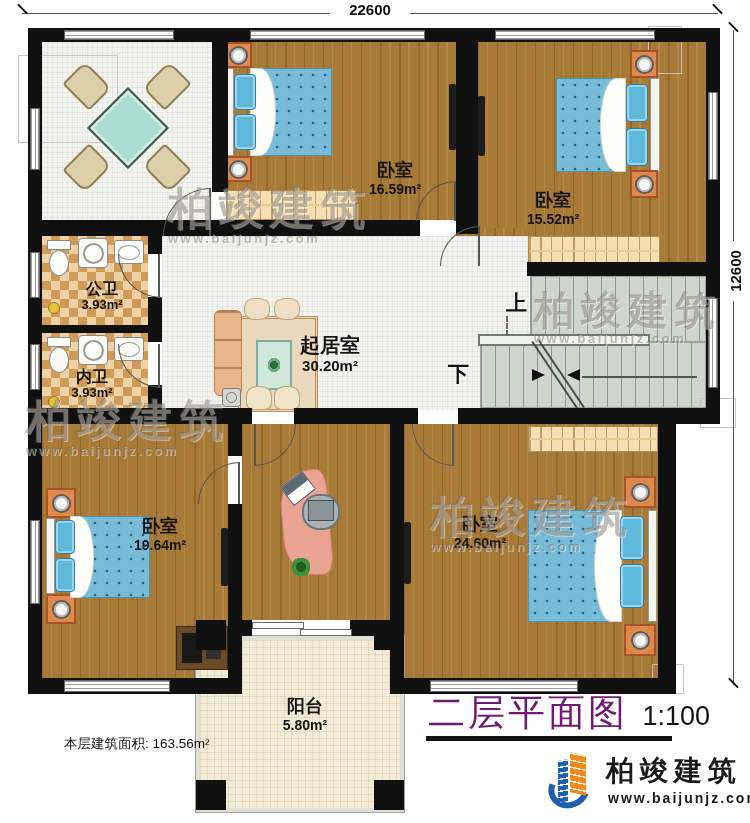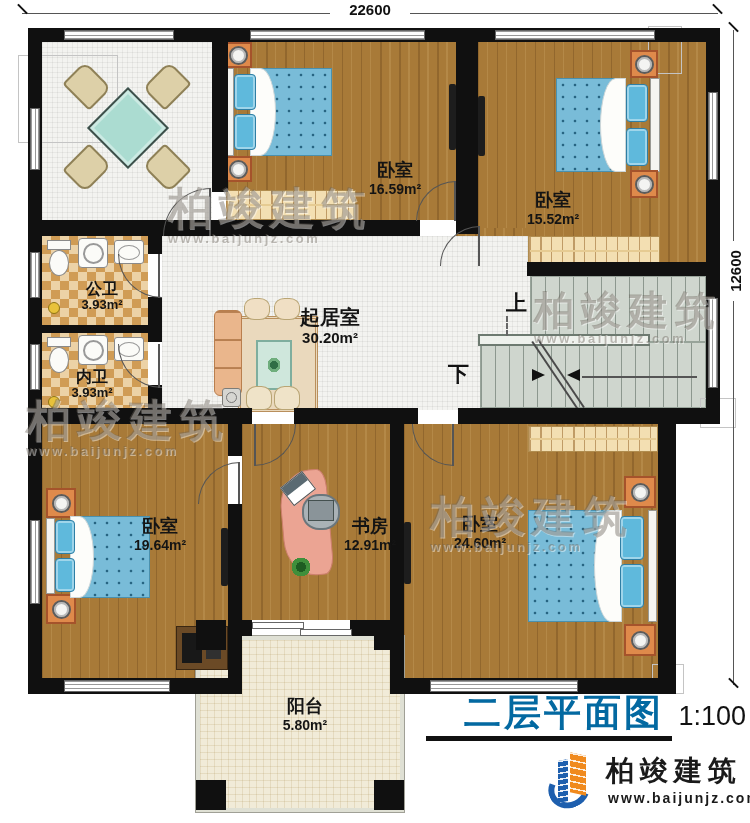--- a/index.html
+++ b/index.html
@@ -252,30 +252,26 @@
   </div>
   <div class="rlabel" style="left:52px;top:280px;width:100px;">
     <div class="rname" style="font-size:16px;">公卫</div>
     <div class="rarea" style="font-size:13px;">3.93m²</div>
   </div>
   <div class="rlabel" style="left:42px;top:368px;width:100px;">
     <div class="rname" style="font-size:16px;">内卫</div>
     <div class="rarea" style="font-size:13px;">3.93m²</div>
   </div>
   <div class="rlabel" style="left:265px;top:306px;width:130px;">
-    <div class="rname" style="font-size:20px;">起居室</div>
+    <div class="rname" style="font-size:20px;margin-top:28px;">起居室</div>
     <div class="rarea" style="font-size:15px;">30.20m²</div>
   </div>
   <div class="rlabel" style="left:105px;top:516px;width:110px;">
     <div class="rname">卧室</div>
     <div class="rarea">19.64m²</div>
-  </div>
-  <div class="rlabel" style="left:320px;top:516px;width:100px;">
-    <div class="rname">书房</div>
-    <div class="rarea">12.91m²</div>
   </div>
   <div class="rlabel" style="left:425px;top:514px;width:110px;">
     <div class="rname">卧室</div>
     <div class="rarea">24.60m²</div>
   </div>
   <div class="rlabel" style="left:255px;top:696px;width:100px;">
     <div class="rname">阳台</div>
     <div class="rarea">5.80m²</div>
   </div>
 
@@ -304,24 +300,25 @@
   <div class="tick" style="left:727px;top:26px;z-index:20;"></div>
   <div class="tick" style="left:727px;top:682px;z-index:20;"></div>
   <div class="abs" style="left:706px;top:262px;width:60px;height:18px;text-align:center;font-weight:bold;font-size:15px;color:#111;transform:rotate(-90deg);background:#fff;z-index:21;">12600</div>
 
   <div class="auxbox" style="left:18px;top:55px;width:98px;height:86px;"></div>
   <div class="auxbox" style="left:648px;top:26px;width:32px;height:46px;"></div>
   <div class="auxbox" style="left:700px;top:398px;width:34px;height:28px;"></div>
   <div class="auxbox" style="left:652px;top:664px;width:30px;height:28px;"></div>
 
   <div class="abs" style="left:64px;top:730px;font-size:13.5px;color:#111;z-index:30;line-height:2;">
+    <div>本层建筑面积: 163.56m²</div>
   </div>
 
   <div class="abs" style="left:428px;top:688px;z-index:30;">
-    <span style="font-size:37px;font-weight:bold;color:#0369a1;letter-spacing:3px;margin-left:36px;">二层平面图</span>
+    <span style="font-size:37px;font-weight:normal;color:#701a75;letter-spacing:3px;">二层平面图</span>
     <span style="font-size:27px;color:#111;margin-left:10px;">1:100</span>
   </div>
   <div class="abs" style="left:426px;top:736px;width:246px;height:5px;background:#111;z-index:30;"></div>
 
   <div class="abs" style="left:546px;top:750px;width:200px;height:64px;z-index:30;">
     <div class="abs" style="left:2px;top:20px;width:42px;height:38px;border:6px solid transparent;border-bottom-color:#1e5fae;border-left-color:#1e5fae;border-radius:50%;transform:rotate(-25deg);box-sizing:border-box;"></div>
     <div class="abs" style="left:12px;top:10px;width:10px;height:42px;background:#1e5fae;transform:skewY(-10deg);background-image:repeating-linear-gradient(180deg,rgba(255,255,255,.9) 0 1.5px,transparent 1.5px 6px);"></div>
     <div class="abs" style="left:24px;top:4px;width:16px;height:40px;background:#f08a1e;transform:skewY(12deg);background-image:repeating-linear-gradient(180deg,rgba(255,255,255,.85) 0 1.5px,transparent 1.5px 7px);"></div>
     <div class="abs" style="left:60px;top:2px;font-size:28px;font-weight:bold;color:#1a1a1a;letter-spacing:6px;white-space:nowrap;">柏竣建筑</div>
     <div class="abs" style="left:62px;top:40px;font-size:14px;font-weight:bold;color:#1a1a1a;letter-spacing:2px;white-space:nowrap;">www.baijunjz.com</div>

